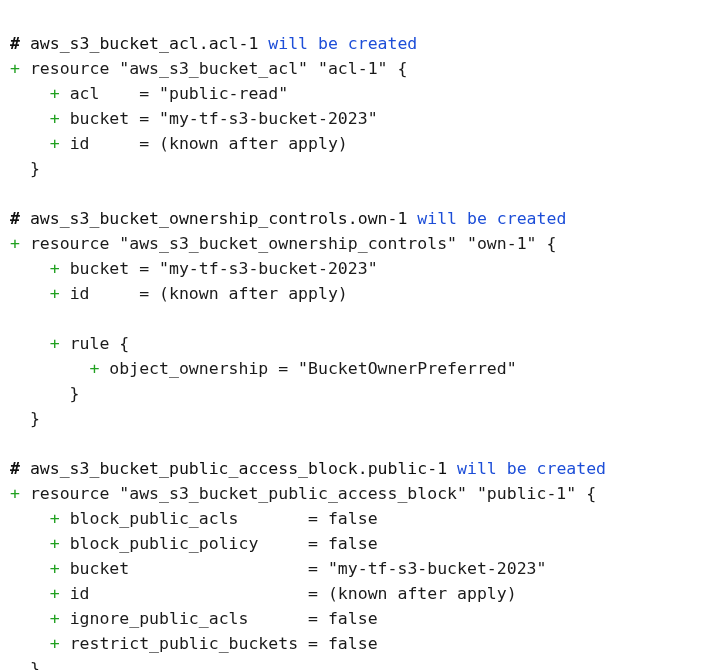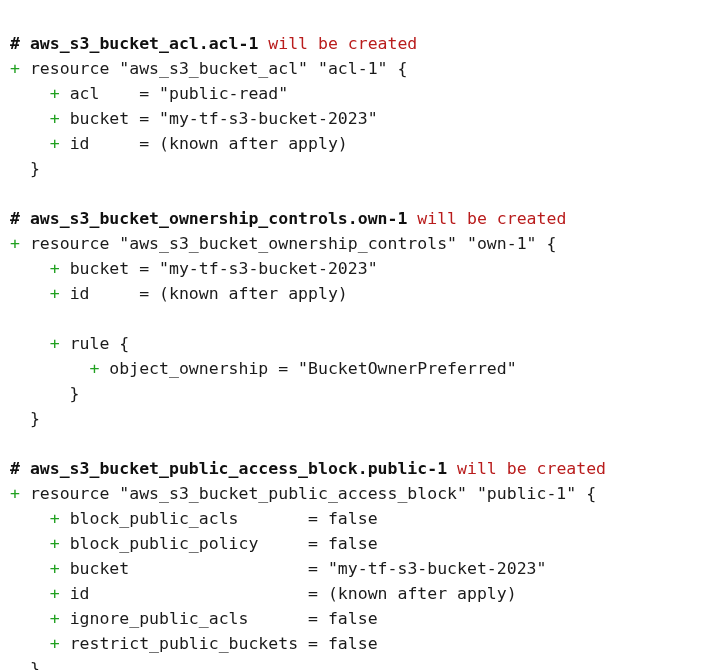--- a/index.html
+++ b/index.html
@@ -30,25 +30,25 @@
   }
   .plus {
     color: #20a020;
   }
   .hash {
     color: #101010;
     font-weight: bold;
   }
   .res-addr {
     color: #101010;
-    font-weight: bold;
+    font-weight: normal;
   }
   .txt {
     color: #1a1a1a;
   }
   .note {
-    color: #b91c1c;
+    color: #1d4ed8;
   }
 </style>
 </head>
 <body>
 
 <pre id="terraform-plan"><div class="line"><span class="hash">#</span> <span class="res-addr">aws_s3_bucket_acl.acl-1</span><span class="note"> will be created</span></div><div class="line"><span class="plus">+</span> <span class="txt">resource "aws_s3_bucket_acl" "acl-1" {</span></div><div class="line">    <span class="plus">+</span> <span class="txt">acl    = "public-read"</span></div><div class="line">    <span class="plus">+</span> <span class="txt">bucket = "my-tf-s3-bucket-2023"</span></div><div class="line">    <span class="plus">+</span> <span class="txt">id     = (known after apply)</span></div><div class="line">  <span class="txt">}</span></div><div class="line blank">&nbsp;</div><div class="line"><span class="hash">#</span> <span class="res-addr">aws_s3_bucket_ownership_controls.own-1</span><span class="note"> will be created</span></div><div class="line"><span class="plus">+</span> <span class="txt">resource "aws_s3_bucket_ownership_controls" "own-1" {</span></div><div class="line">    <span class="plus">+</span> <span class="txt">bucket = "my-tf-s3-bucket-2023"</span></div><div class="line">    <span class="plus">+</span> <span class="txt">id     = (known after apply)</span></div><div class="line blank">&nbsp;</div><div class="line">    <span class="plus">+</span> <span class="txt">rule {</span></div><div class="line">        <span class="plus">+</span> <span class="txt">object_ownership = "BucketOwnerPreferred"</span></div><div class="line">      <span class="txt">}</span></div><div class="line">  <span class="txt">}</span></div><div class="line blank">&nbsp;</div><div class="line"><span class="hash">#</span> <span class="res-addr">aws_s3_bucket_public_access_block.public-1</span><span class="note"> will be created</span></div><div class="line"><span class="plus">+</span> <span class="txt">resource "aws_s3_bucket_public_access_block" "public-1" {</span></div><div class="line">    <span class="plus">+</span> <span class="txt">block_public_acls       = false</span></div><div class="line">    <span class="plus">+</span> <span class="txt">block_public_policy     = false</span></div><div class="line">    <span class="plus">+</span> <span class="txt">bucket                  = "my-tf-s3-bucket-2023"</span></div><div class="line">    <span class="plus">+</span> <span class="txt">id                      = (known after apply)</span></div><div class="line">    <span class="plus">+</span> <span class="txt">ignore_public_acls      = false</span></div><div class="line">    <span class="plus">+</span> <span class="txt">restrict_public_buckets = false</span></div><div class="line">  <span class="txt">}</span></div></pre>
 
 </body></html>

